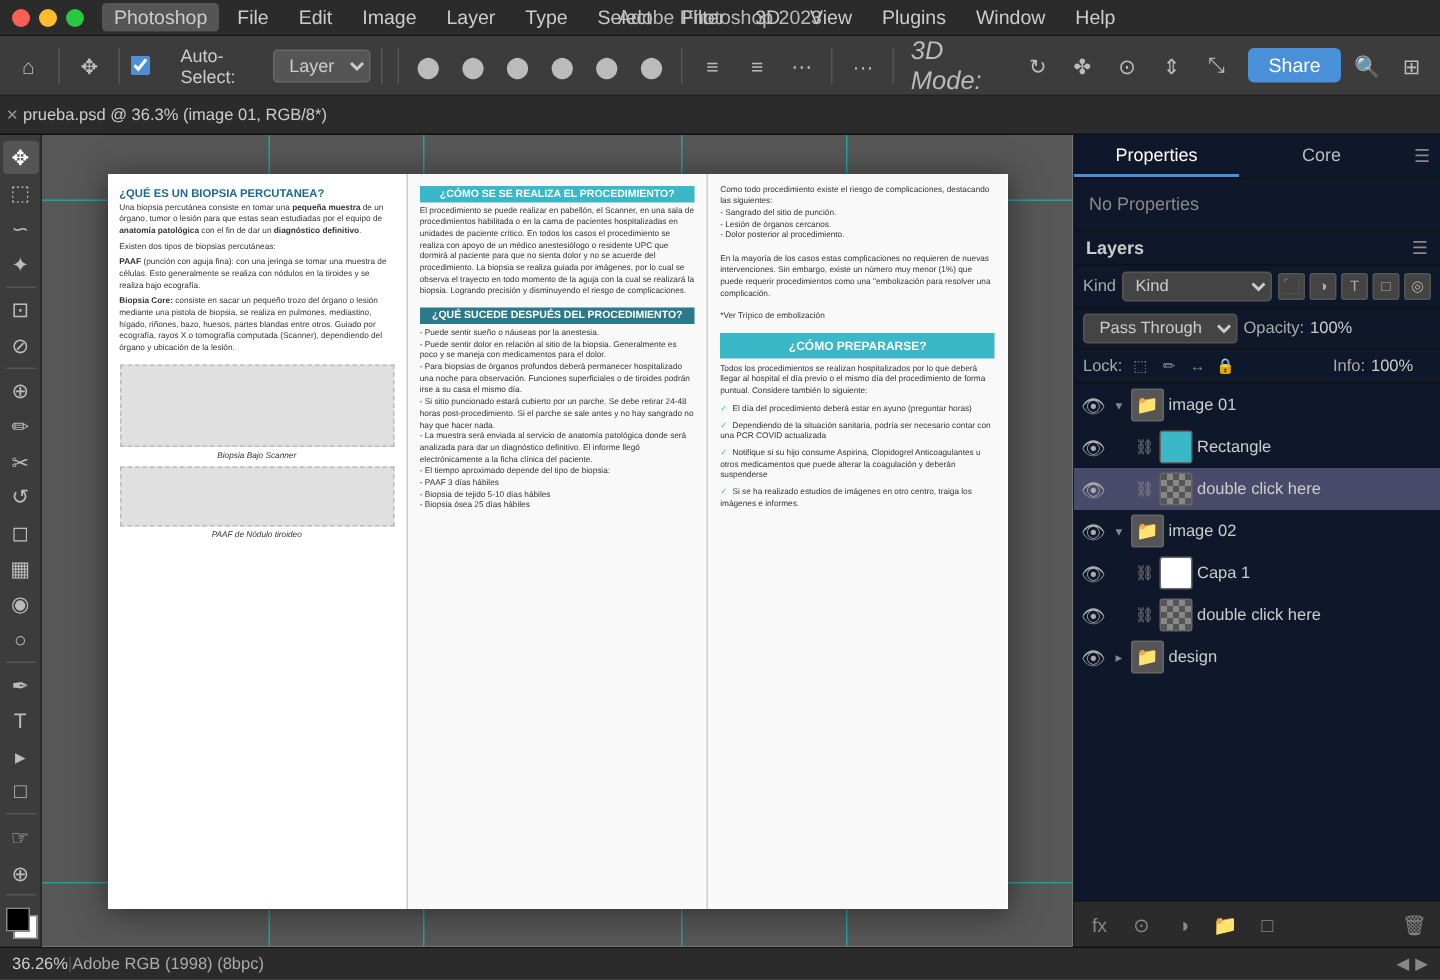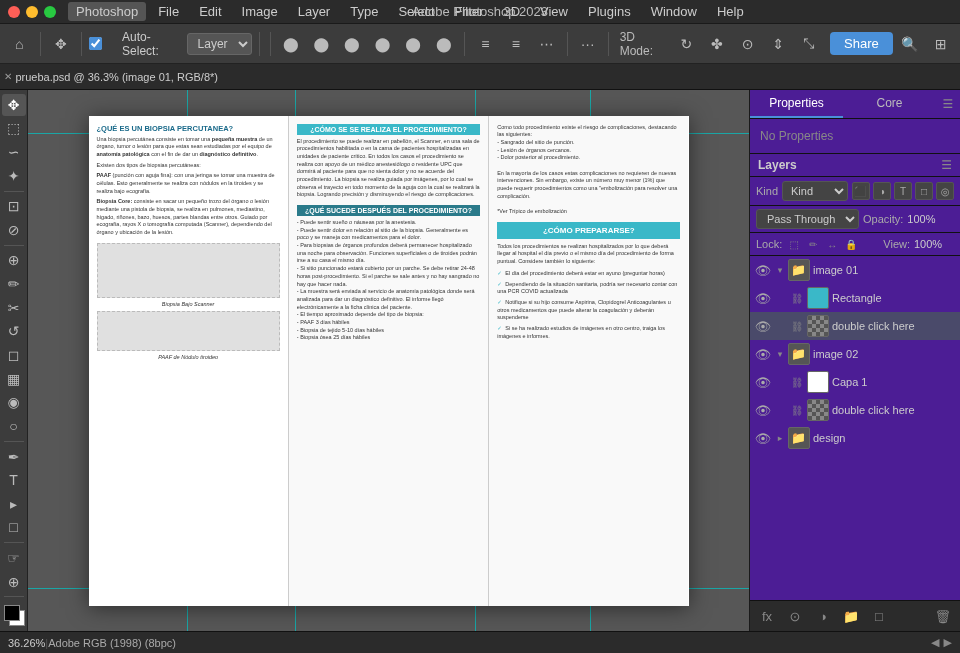--- a/index.html
+++ b/index.html
@@ -24,21 +24,21 @@
     #toolbar {
       display: flex; align-items: center; background: #3c3c3c; height: 40px; padding: 0 6px; gap: 4px; border-bottom: 1px solid #222;
     }
     .tb-icon { width: 28px; height: 28px; display: flex; align-items: center; justify-content: center; border-radius: 4px; cursor: pointer; color: #bbb; font-size: 14px; }
     .tb-sep { width: 1px; height: 24px; background: #555; margin: 0 3px; }
     .tb-select { background: #555; color: #ccc; border: 1px solid #666; border-radius: 3px; padding: 2px 6px; font-size: 12px; height: 22px; cursor: pointer; }
     .tb-checkbox-label { display: flex; align-items: center; gap: 20px; color: #ccc; font-size: 12px; cursor: pointer; }
     .tb-checkbox { width: 13px; height: 13px; accent-color: #4a90d9; }
     .tb-share { background: #4a90d9; color: white; border: none; border-radius: 4px; padding: 4px 14px; font-size: 13px; cursor: pointer; font-weight: 500; }
     .tb-more { color: #bbb; font-size: 14px; cursor: pointer; padding: 2px 6px; }
-    .tb-3d { color: #bbb; font-size: 12px; margin-left: 4px; }
+    .tb-3d { color: #bbb; font-size: 17px; margin-left: 4px; font-style: italic; }
 
     
     #tabbar {
       display: flex; align-items: center; background: #2b2b2b; height: 26px; padding: 0 4px; border-bottom: 1px solid #111;
     }
     .tab-close { color: #999; font-size: 10px; margin-right: 3px; cursor: pointer; }
     .tab-label { color: #ccc; font-size: 11px; }
 
     
     #main { display: flex; height: calc(653px - 24px - 40px - 26px - 22px); }
@@ -86,21 +86,21 @@
 
     
     .teal-header { background: #3ab8c8; padding: 4px 6px; margin-bottom: 4px; }
     .teal-header-text { color: white; font-size: 8px; font-weight: bold; text-align: center; }
 
     
     .img-placeholder { background: #e0e0e0; width: 100%; height: 40px; display: flex; align-items: center; justify-content: center; font-size: 5px; color: #888; margin: 3px 0; border: 1px dashed #bbb; }
 
     
     #right-panel {
-      width: 211px; background: #4c1d95; border-left: 1px solid #1a1a1a; display: flex; flex-direction: column;
+      width: 245px; background: #0f172a; border-left: 1px solid #1a1a1a; display: flex; flex-direction: column;
     }
     
     #rp-tabs { display: flex; border-bottom: 1px solid #111; }
     .rp-tab { flex: 1; text-align: center; padding: 6px 0; font-size: 12px; color: #bbb; cursor: pointer; border-bottom: 2px solid transparent; }
     .rp-tab.active { color: #fff; border-bottom: 2px solid #4a90d9; }
     .rp-panel-menu { width: 24px; display: flex; align-items: center; justify-content: center; cursor: pointer; color: #888; }
 
     #props-content { padding: 10px; font-size: 12px; color: #888; flex: 0 0 auto; border-bottom: 1px solid #111; }
 
     
@@ -373,21 +373,21 @@
       </div>
 
       <div id="layers-lock-row">
         <span class="lock-label">Lock:</span>
         <div class="lock-icons">
           <div class="lock-icon">⬚</div>
           <div class="lock-icon">✏</div>
           <div class="lock-icon">↔</div>
           <div class="lock-icon">🔒</div>
         </div>
-        <span class="fill-label">View:</span>
+        <span class="fill-label">Info:</span>
         <span class="fill-value">100%</span>
       </div>
 
       <div id="layers-list">
 
         <div class="layer-row">
           <div class="layer-vis">👁</div>
           <span class="layer-expand">▾</span>
           <div class="layer-thumb">
             <span style="font-size:12px;">📁</span>

